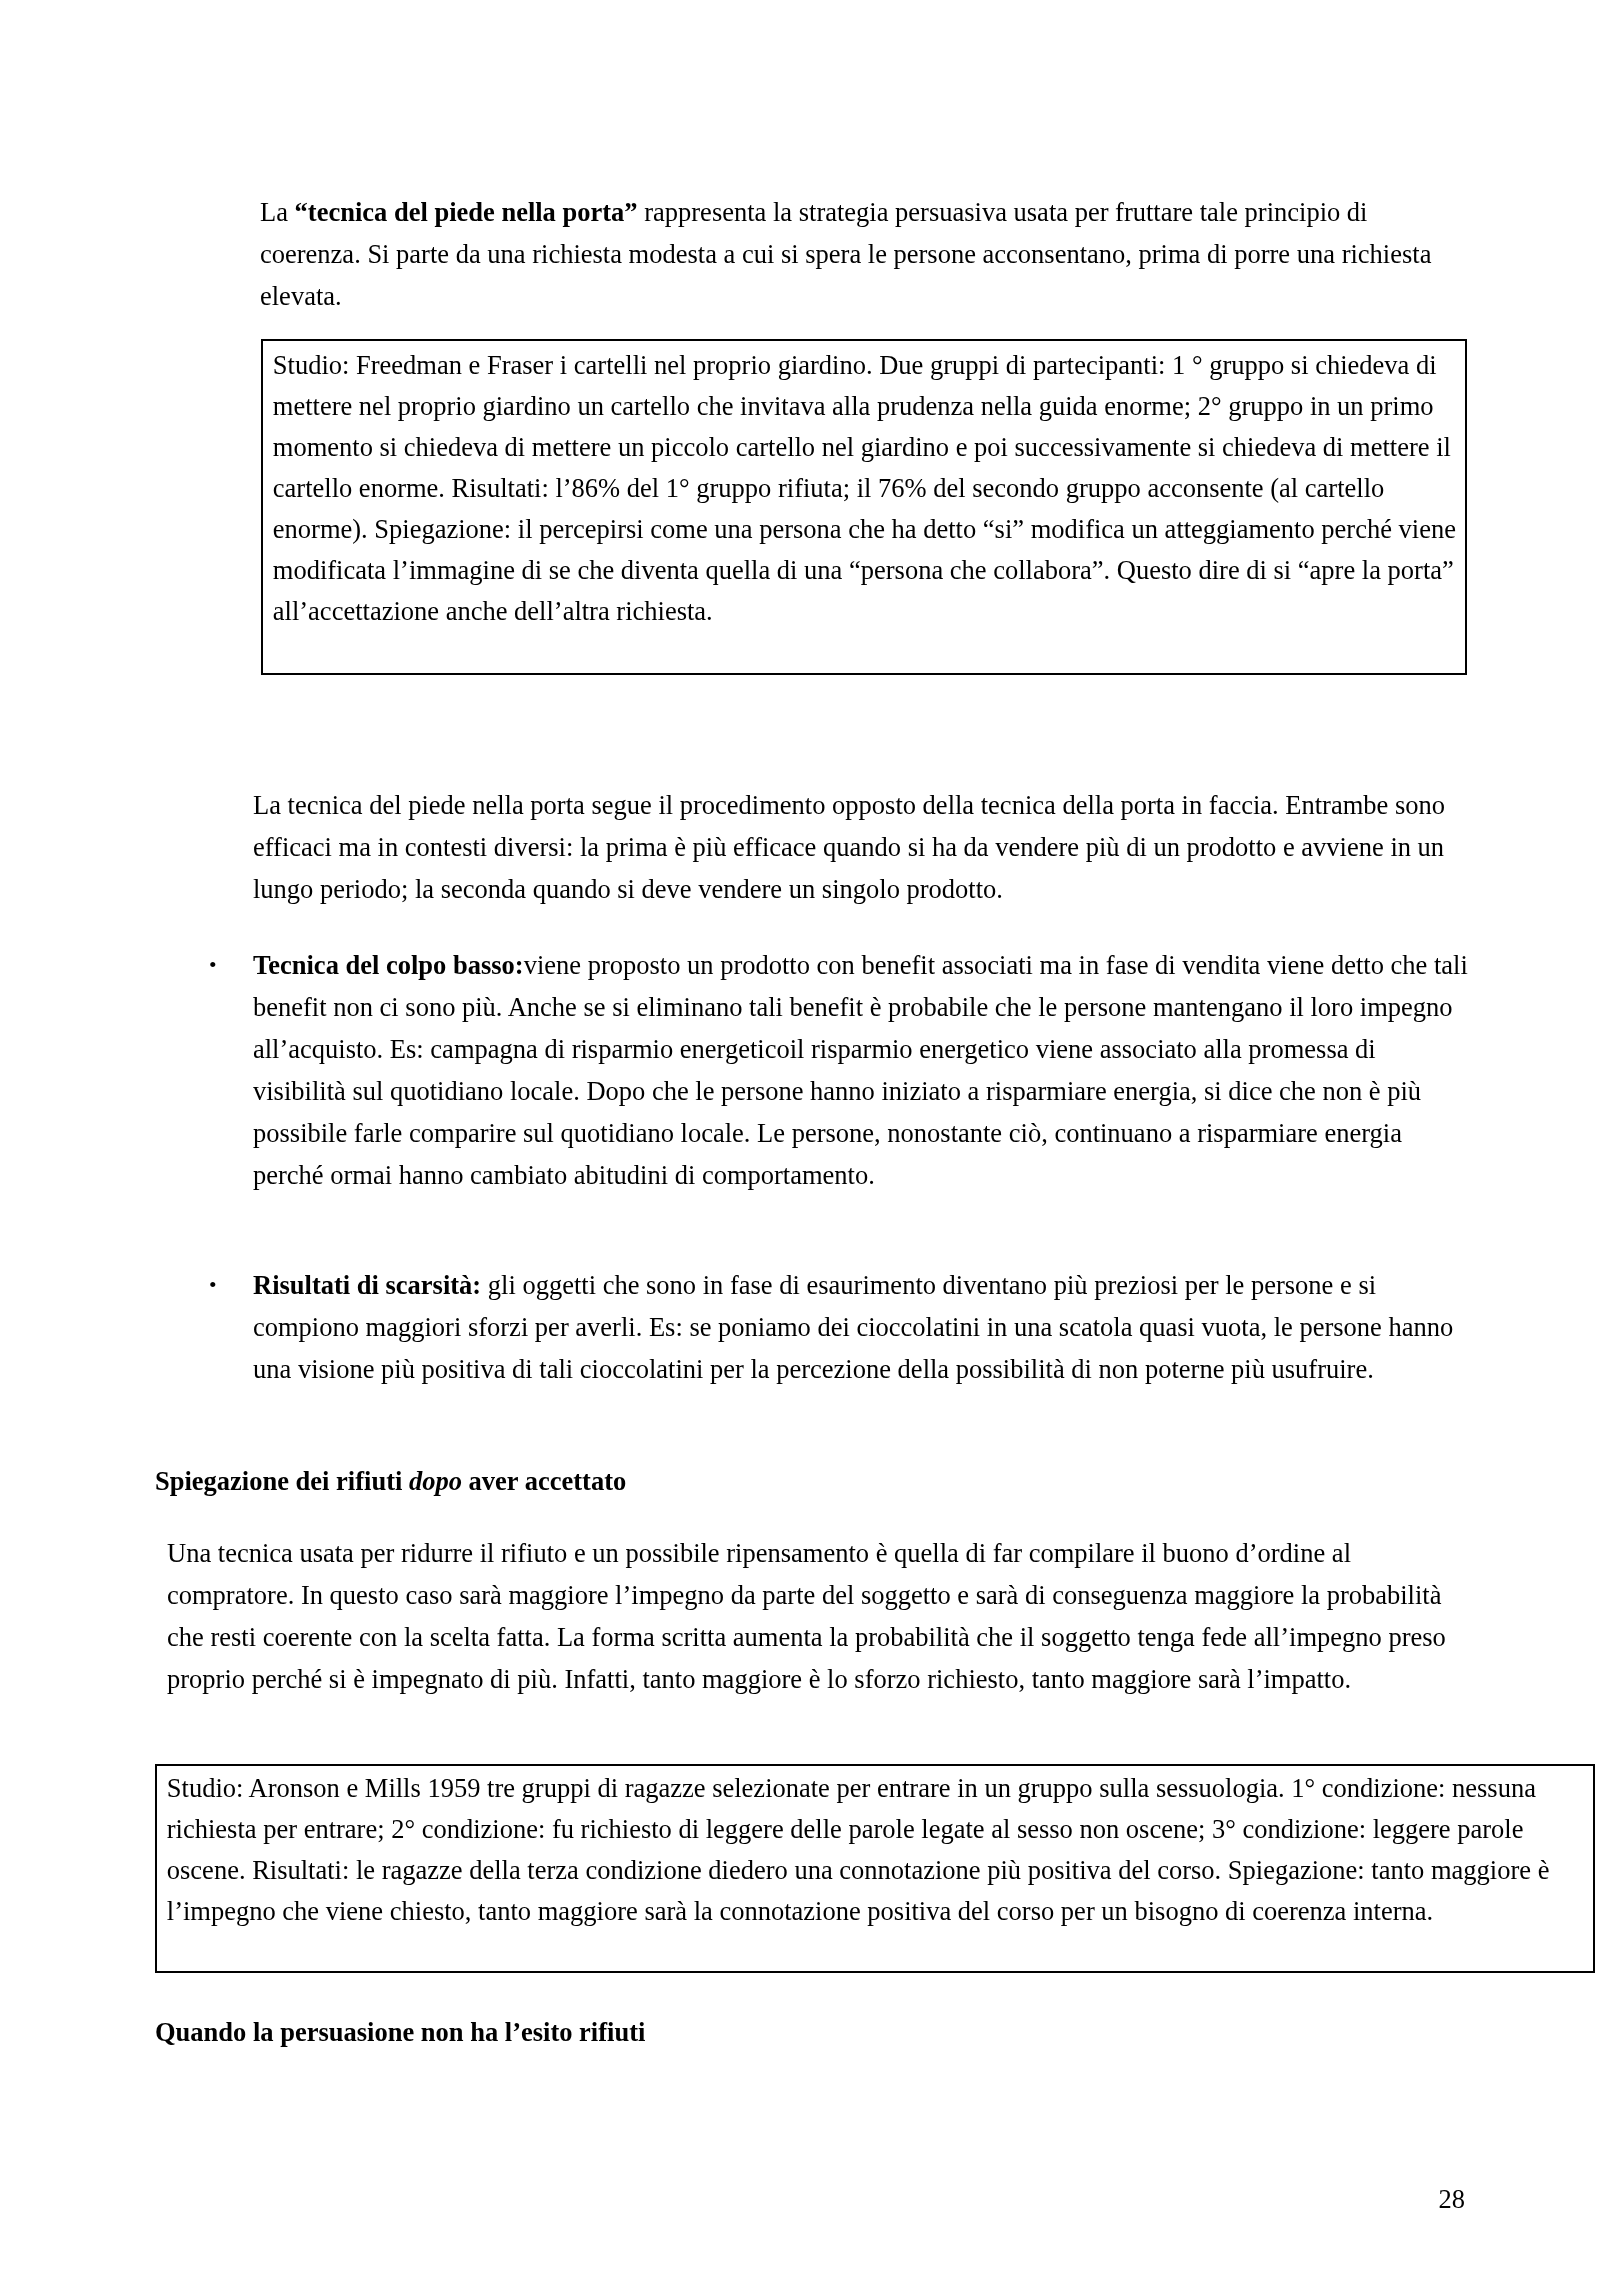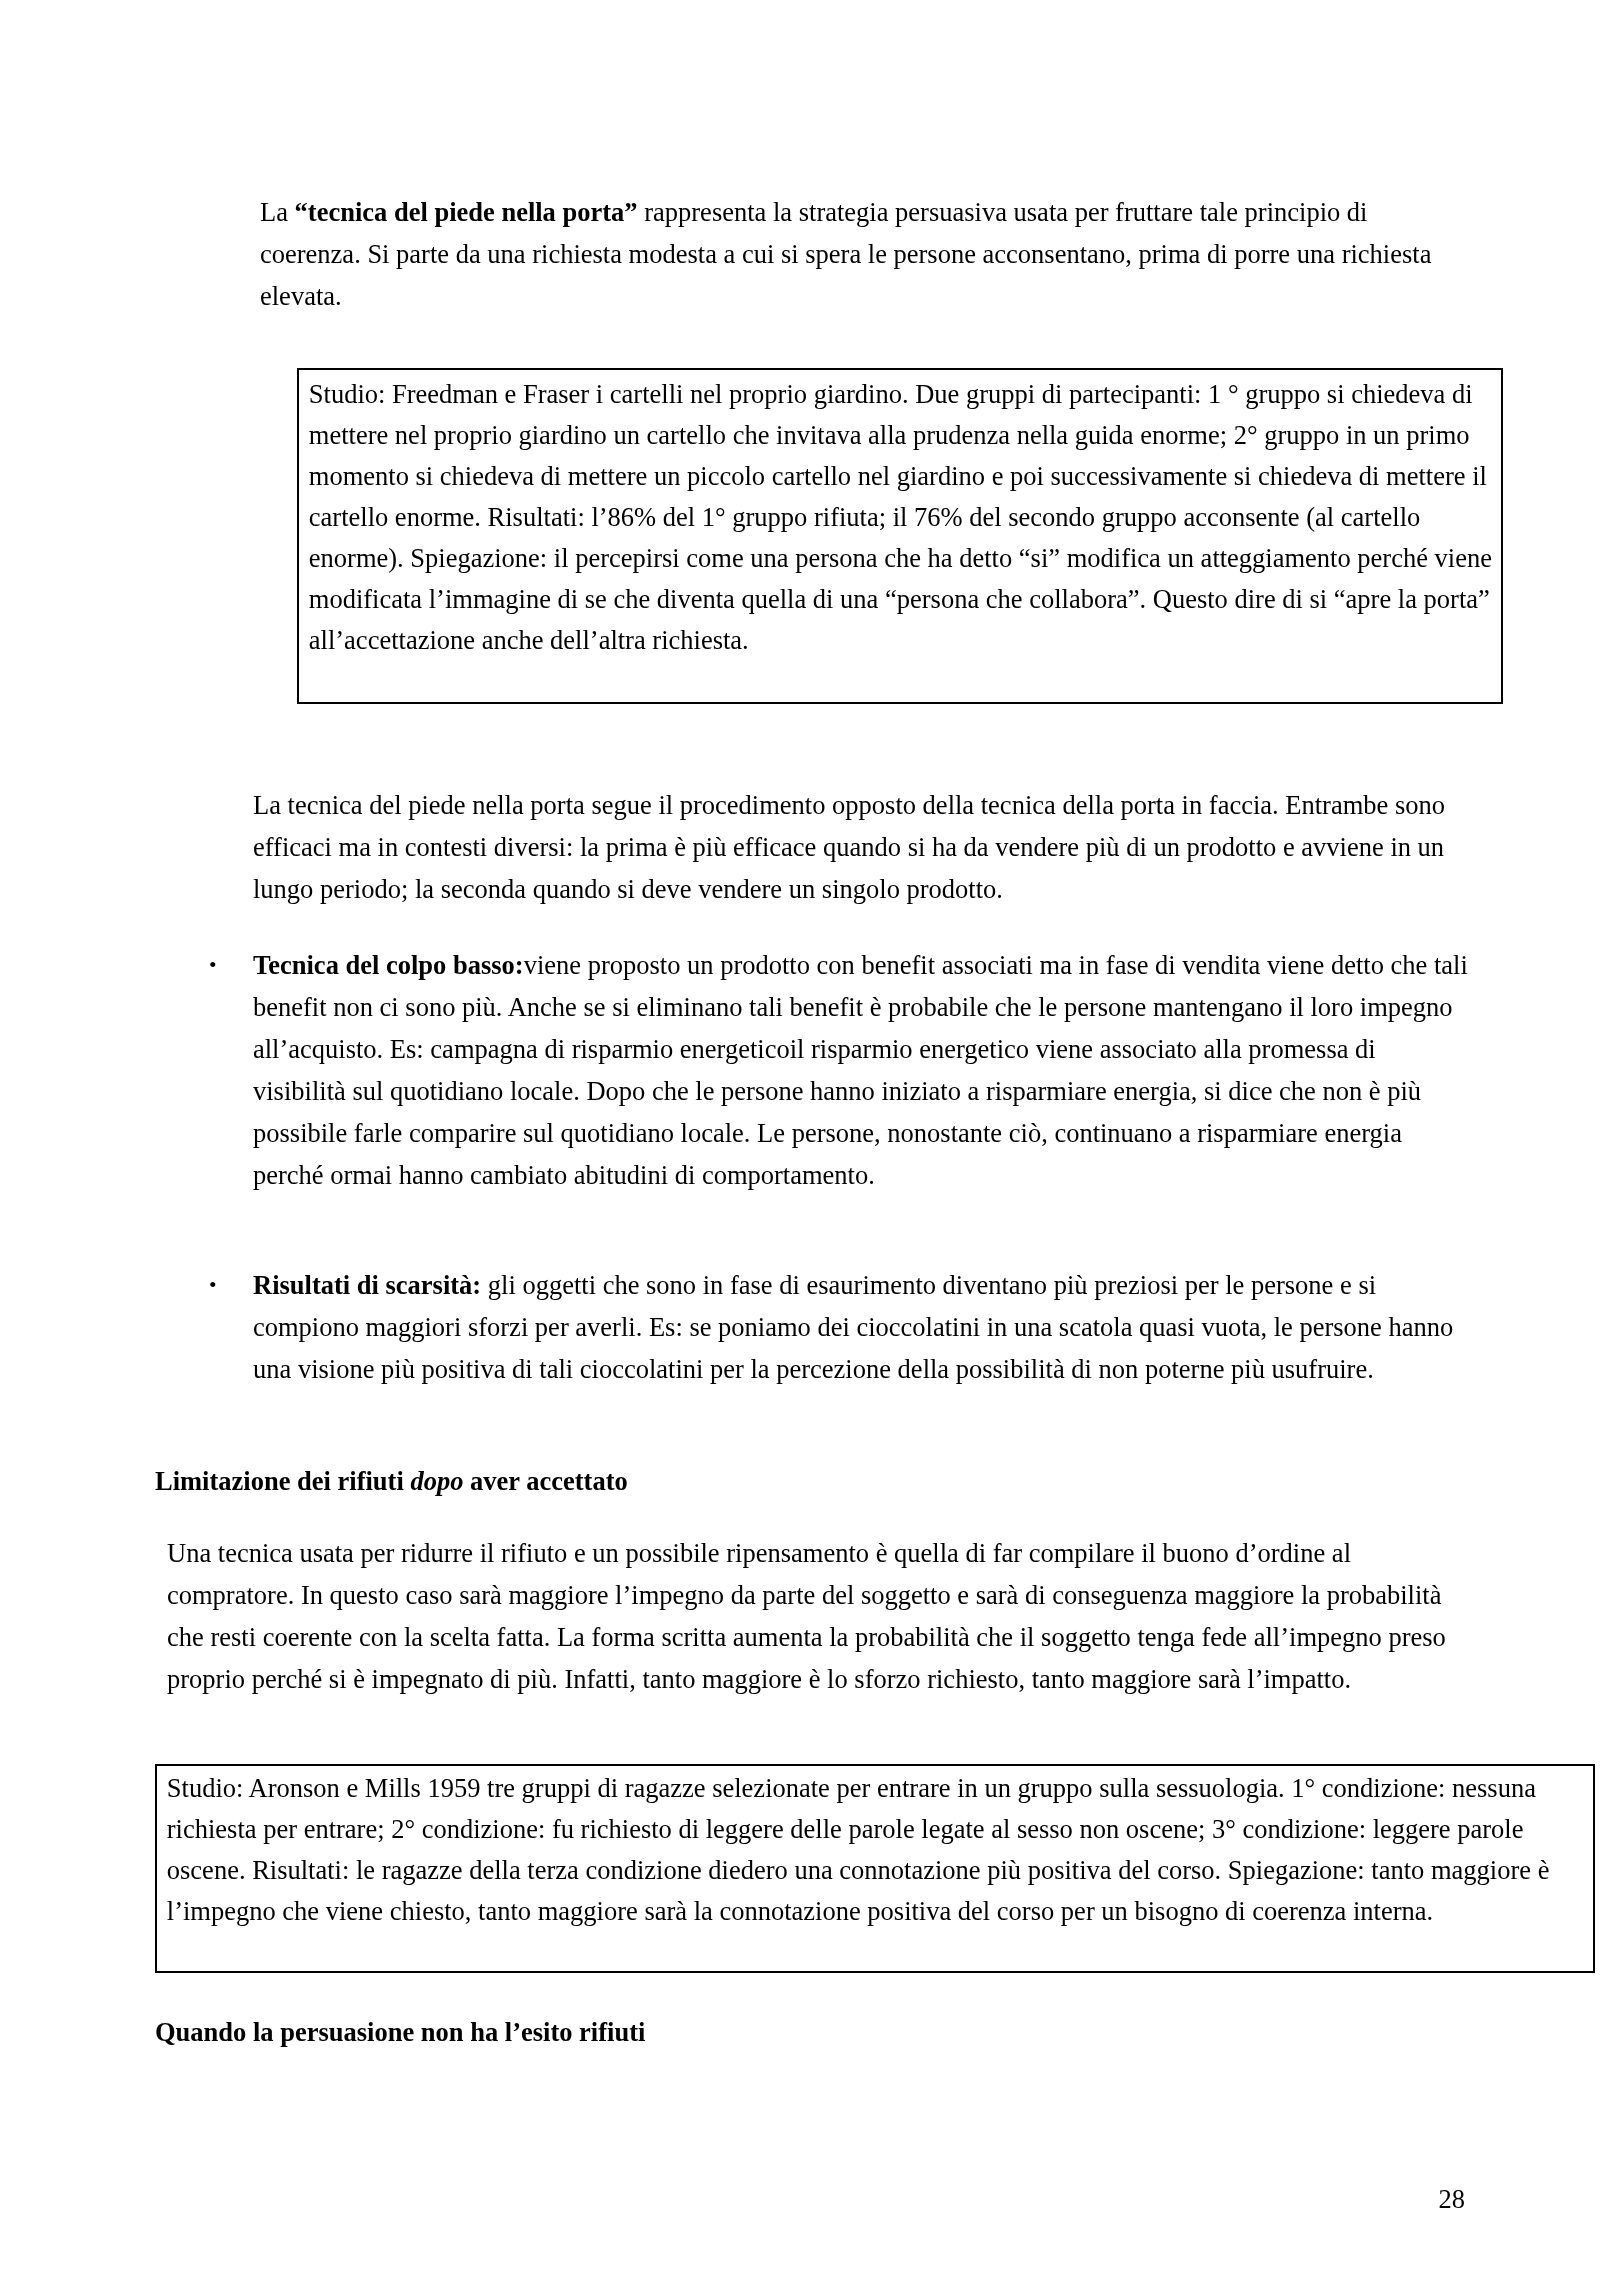--- a/index.html
+++ b/index.html
@@ -17,25 +17,24 @@
       font-size: 26.5px;
       line-height: 42px;
     }
     .abs { position: absolute; }
     p { margin: 0; }
     b, strong { font-weight: bold; }
     i { font-style: italic; }
 
     #intro { left: 260px; top: 191px; width: 1206px; }
     #study1 {
-      left: 261px; top: 368px; width: 1206px; height: 336px;
+      left: 261px; top: 339px; width: 1206px; height: 336px;
       border: 2.9px solid #000; box-sizing: border-box;
       padding: 3.9px 7.8px 0 9.8px;
       line-height: 41px;
-      margin-left: 36px;
     }
     #compare { left: 253px; top: 784px; width: 1215px; }
 
     .bullet-list { left: 209px; width: 1259px; }
     #bullet1 { top: 944px; }
     #bullet2 { top: 1264px; }
     .bullet-row { display: flex; }
     .bullet-dot {
       width: 44px; flex: 0 0 44px;
       font-size: 21.6px;
@@ -76,21 +75,21 @@
 </div>
 
 <div class="abs bullet-list" id="bullet2">
   <div class="bullet-row">
     <span class="bullet-dot">•</span>
     <p class="bullet-text"><b>Risultati di scarsità:</b><span> gli oggetti che sono in fase di esaurimento diventano più preziosi per le persone e si compiono maggiori sforzi per averli. Es: se poniamo dei cioccolatini in una scatola quasi vuota, le persone hanno una visione più positiva di tali cioccolatini per la percezione della possibilità di non poterne più usufruire.</span></p>
   </div>
 </div>
 
 <div class="abs" id="heading1">
-  <span>Limitazione dei rifiuti </span><i>dopo</i><span> aver accettato</span>
+  <span>Spiegazione dei rifiuti </span><i>dopo</i><span> aver accettato</span>
 </div>
 
 <div class="abs" id="para-limit">
   <p>Una tecnica usata per ridurre il rifiuto e un possibile ripensamento è quella di far compilare il buono d’ordine al compratore. In questo caso sarà maggiore l’impegno da parte del soggetto e sarà di conseguenza maggiore la probabilità che resti coerente con la scelta fatta. La forma scritta aumenta la probabilità che il soggetto tenga fede all’impegno preso proprio perché si è impegnato di più. Infatti, tanto maggiore è lo sforzo richiesto, tanto maggiore sarà l’impatto.</p>
 </div>
 
 <div class="abs" id="study2">
   <p>Studio: Aronson e Mills 1959 tre gruppi di ragazze selezionate per entrare in un gruppo sulla sessuologia. 1° condizione: nessuna richiesta per entrare; 2° condizione: fu richiesto di leggere delle parole legate al sesso non oscene; 3° condizione: leggere parole oscene. Risultati: le ragazze della terza condizione diedero una connotazione più positiva del corso. Spiegazione: tanto maggiore è l’impegno che viene chiesto, tanto maggiore sarà la connotazione positiva del corso per un bisogno di coerenza interna.</p>
 </div>
 

